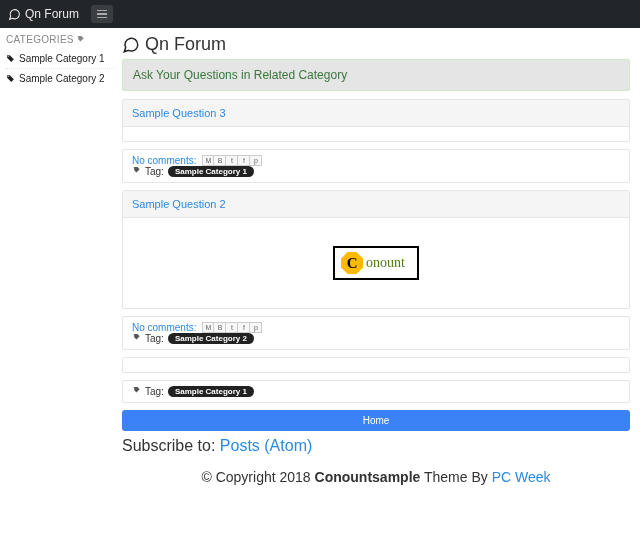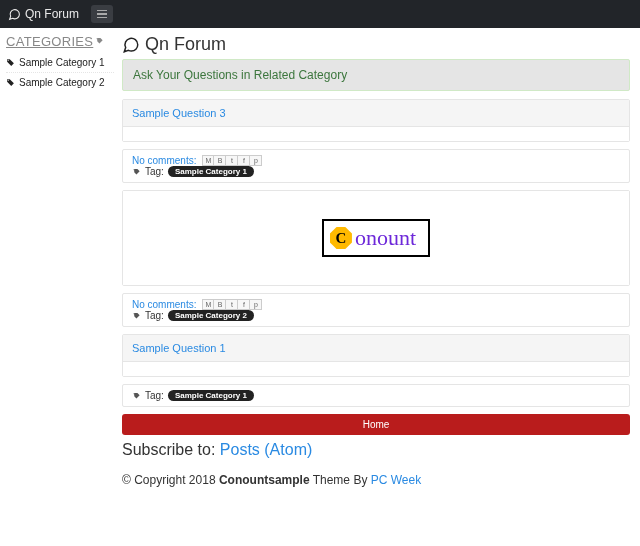--- a/index.html
+++ b/index.html
@@ -3,48 +3,48 @@
 <meta charset="utf-8">
 <style>
 * { box-sizing: border-box; margin: 0; padding: 0; }
 body { font-family: -apple-system, "Helvetica Neue", Arial, sans-serif; font-size: 11px; background: #fff; color: #333; width: 640px; }
 .navbar { background: #222529; height: 28px; display: flex; align-items: center; padding: 0 8px; gap: 8px; }
 .brand { color: #e8e8e8; font-size: 12px; display: flex; align-items: center; gap: 4px; }
 .hamburger { background: #3a3d42; width: 22px; height: 18px; border-radius: 3px; display: flex; flex-direction: column; justify-content: center; align-items: center; gap: 2px; margin-left: 4px; }
 .hamburger span { width: 10px; height: 1.5px; background: #aaa; }
 .layout { display: flex; }
 .sidebar { width: 118px; padding: 6px 4px 0 6px; }
-.cat-hdr { color: #888; font-size: 13px; letter-spacing: .3px; margin-bottom: 4px; display:flex; align-items:center; gap:2px;text-decoration:underline;}
+.cat-hdr { color: #888; font-size: 10px; letter-spacing: .3px; margin-bottom: 4px; display:flex; align-items:center; gap:2px;}
 .cat-list { list-style: none; }
 .cat-item { font-size: 10px; color: #222; display: flex; align-items: center; gap: 4px; padding: 4px 0; }
 .cat-item + .cat-item { border-top: 1px dotted #e5e5e5; }
 .main { flex: 1; padding: 0 10px 10px 4px; }
 .title { font-size: 18px; font-weight: 400; margin: 6px 0 4px 0; display:flex; align-items:center; gap:5px;}
 .banner { background: #e5e5e5; border: 1px solid #d0e9c6; color: #3c763d; padding: 8px 10px; font-size: 12px; border-radius: 2px; margin-bottom: 8px; }
 .card { border: 1px solid #e5e5e5; border-radius: 2px; margin-bottom: 7px; }
 .card-head { background: #f5f5f5; border-bottom: 1px solid #e5e5e5; padding: 7px 9px; }
 .card-head a { color: #2a8ae2; font-size: 11px; text-decoration: none; }
 .card-body { min-height: 14px; background: #fff; padding: 4px 9px; }
 .card-body.big { display:flex; justify-content:center; align-items:center; padding: 28px 0; }
 .logo-box { border: 2px solid #000; padding: 4px 12px 4px 6px; display:flex; align-items:center; gap:3px; background:#fff;}
 .oct { width: 22px; height: 22px; background: #ffb900; display:flex; align-items:center; justify-content:center; font-family: Georgia, serif; font-size: 15px; font-weight:bold; color:#000;
   clip-path: polygon(30% 0%, 70% 0%, 100% 30%, 100% 70%, 70% 100%, 30% 100%, 0% 70%, 0% 30%); }
-.logo-text { font-family: Georgia, "Times New Roman", serif; font-size: 22px; color:#6d28d9; }
+.logo-text { font-family: Georgia, "Times New Roman", serif; font-size: 14px; color:#4d7c0f; }
 .meta { border: 1px solid #e5e5e5; border-radius: 2px; padding: 5px 9px; margin-bottom: 7px; font-size: 10px; }
-.meta-row { display:flex; align-items:flex-end; gap:4px; }
+.meta-row { display:flex; align-items:flex-start; gap:4px; }
 .meta-row + .meta-row { }
 .meta .lk { color:#2a8ae2; }
 .share { display:flex; gap:0; margin-left:2px;}
 .share span { width: 12px; height: 11px; border:1px solid #ccc; background:#f7f7f7; font-size:7px; display:flex; align-items:center; justify-content:center; color:#666;}
 .share span + span { border-left:none; }
 .tag-pill { background:#222; color:#fff; border-radius: 8px; padding: 1px 7px; font-size: 8px; font-weight:bold;}
-.home-btn { background:#b91c1c; color:#fff; text-align:center; padding:5px 0; border-radius:3px; font-size:10px; margin-bottom:6px;}
+.home-btn { background:#3b82f6; color:#fff; text-align:center; padding:5px 0; border-radius:3px; font-size:10px; margin-bottom:6px;}
 .subscribe { font-size: 16px; color:#333; margin-bottom:10px;}
 .subscribe a { color:#2a8ae2; text-decoration:none;}
-.footer { font-size: 12px; color:#333; padding: 4px 0 10px 0;}
+.footer { text-align:center; font-size: 14px; color:#333; padding: 4px 0 10px 0;}
 .footer a { color:#2a8ae2; text-decoration:none;}
 svg.i { width:13px; height:13px; }
 svg.is { width:9px; height:9px; }
 </style>
 </head>
 <body>
 
 <div class="navbar">
   <div class="brand">
     <svg class="i" viewBox="0 0 24 24" fill="none" stroke="#e8e8e8" stroke-width="2">
@@ -110,20 +110,21 @@
           </div>
           <div class="meta-row">
             <svg class="is" viewBox="0 0 24 24" fill="#555">
               <path d="M17 3l7 7-10 10-7-7V3h10zm-11 4a1.5 1.5 0 1 0 0-3 1.5 1.5 0 0 0 0 3z" transform="scale(0.85)"></path>
             </svg>
             <span>Tag:</span>
             <span class="tag-pill">Sample Category 1</span>
           </div>
         </div>
         <div class="card">
+          <div class="card-head"><a href="#">Sample Question 2</a></div>
           <div class="card-body big">
             <div class="logo-box">
               <div class="oct">C</div>
               <span class="logo-text">onount</span>
             </div>
           </div>
         </div>
         <div class="meta">
           <div class="meta-row">
             <span class="lk">No comments:</span>
@@ -137,21 +138,20 @@
           </div>
           <div class="meta-row">
             <svg class="is" viewBox="0 0 24 24" fill="#555">
               <path d="M17 3l7 7-10 10-7-7V3h10zm-11 4a1.5 1.5 0 1 0 0-3 1.5 1.5 0 0 0 0 3z" transform="scale(0.85)"></path>
             </svg>
             <span>Tag:</span>
             <span class="tag-pill">Sample Category 2</span>
           </div>
         </div>
         <div class="card">
-          <div class="card-head"><a href="#">Sample Question 1</a></div>
           <div class="card-body"></div>
         </div>
         <div class="meta">
           <div class="meta-row">
             <svg class="is" viewBox="0 0 24 24" fill="#555">
               <path d="M17 3l7 7-10 10-7-7V3h10zm-11 4a1.5 1.5 0 1 0 0-3 1.5 1.5 0 0 0 0 3z" transform="scale(0.85)"></path>
             </svg>
             <span>Tag:</span>
             <span class="tag-pill">Sample Category 1</span>
           </div>

